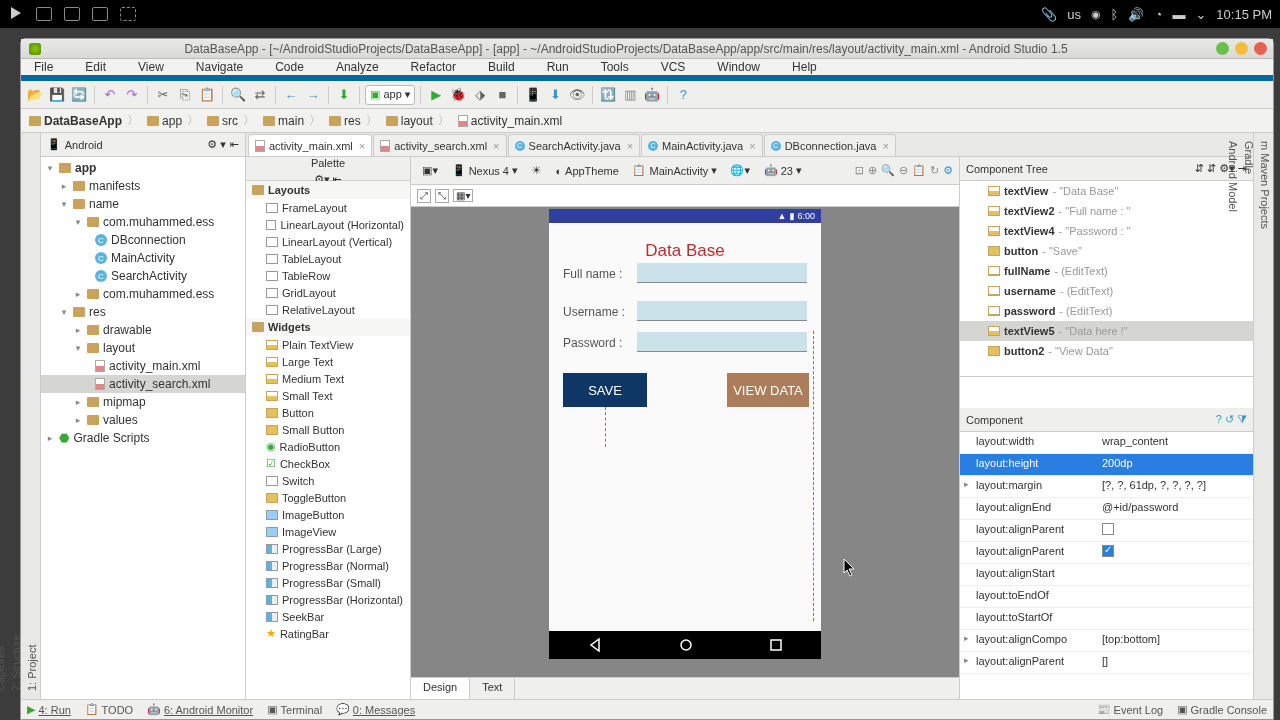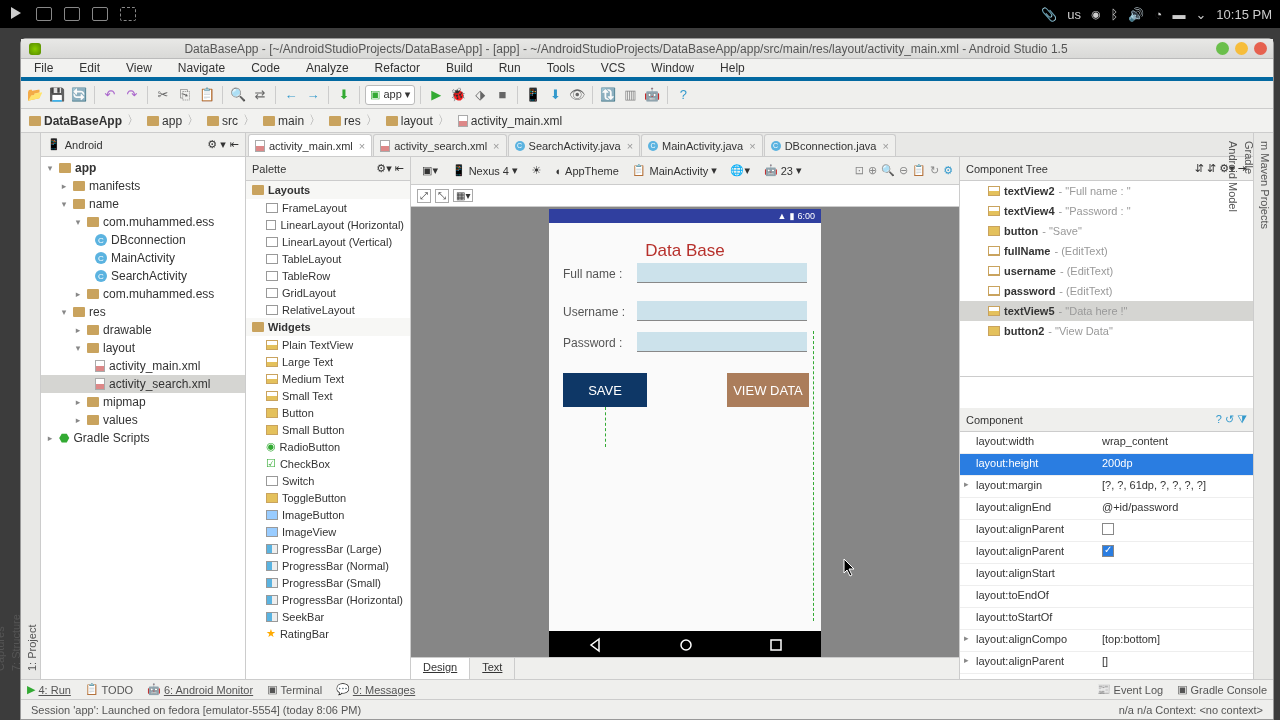--- a/index.html
+++ b/index.html
@@ -14,21 +14,21 @@
 
 
 .window { position: absolute; left: 20px; top: 38px; right: 6px; bottom: 0; background: #f2f2f0; border: 1px solid #999; border-top-left-radius: 6px; border-top-right-radius: 6px; display: flex; flex-direction: column; }
 .titlebar { height: 20px; background: linear-gradient(#e8e8e6, #d9d9d7); border-bottom: 1px solid #bbb; display: flex; align-items: center; padding: 0 8px; font-size: 12px; position: relative; }
 .titlebar .wicon { width: 12px; height: 12px; background: radial-gradient(#8c0, #580); border-radius: 3px; margin-right: 6px; }
 .titlebar .wtitle { flex: 1; text-align: center; color: #555; padding-right: 60px; }
 .winbtns { position: absolute; right: 6px; display: flex; gap: 6px; }
 .winbtn { width: 13px; height: 13px; border-radius: 50%; }
 .wb-min { background: #6abf4b; } .wb-max { background: #f6bd3b; } .wb-close { background: #e6614f; }
 
-.menubar { height: 22px; display: flex; align-items: center; padding: 0 6px; gap: 12px; border-bottom: 4px solid #0369a1; }
+.menubar { height: 22px; display: flex; align-items: center; padding: 0 6px; gap: 18px; border-bottom: 6px solid #0369a1; }
 .menubar span { padding: 2px 7px; font-size: 12px; color: #333; }
 
 .toolbar { height: 28px; display: flex; align-items: center; padding: 0 4px; gap: 2px; border-bottom: 1px solid #ccc; background: #efefed; }
 .tbtn { width: 20px; height: 20px; display: flex; align-items: center; justify-content: center; border-radius: 3px; font-size: 13px; color: #666; }
 .tsep { width: 1px; height: 18px; background: #ccc; margin: 0 3px; }
 .tdrop { display: flex; align-items: center; height: 20px; padding: 0 4px; border: 1px solid #bbb; border-radius: 3px; font-size: 11px; gap: 3px; background: #fff; }
 .play { color: #3a3; }
 
 .breadcrumb { height: 24px; display: flex; align-items: center; padding: 0 4px; border-bottom: 1px solid #ccc; font-size: 12px; }
 .crumb { display: flex; align-items: center; gap: 3px; padding: 0 4px; }
@@ -61,21 +61,21 @@
 .tabs { height: 24px; display: flex; align-items: end; border-bottom: 1px solid #ccc; background: #e8e8e6; padding-left: 2px; }
 .tab { height: 22px; padding: 0 6px; display: flex; align-items: center; gap: 4px; border: 1px solid #ccc; border-bottom: none; background: #efefed; font-size: 11px; margin-right: 1px; border-top-left-radius: 3px; border-top-right-radius: 3px; }
 .tab.active { background: #fff; }
 .tab .x { color: #999; font-size: 11px; margin-left: 2px; }
 .jfile { width:10px; height:10px; border-radius:50%; background:#5bb3e0; font-size:7px; color:#fff; display:flex; align-items:center; justify-content:center;}
 
 .editor-split { flex: 1; display: flex; min-height: 0; }
 
 
 .palette { width: 165px; border-right: 1px solid #ccc; background: #fff; display: flex; flex-direction: column; }
-.palette .panel-head { justify-content: space-between; }
+.palette .panel-head { justify-content: space-between; flex-direction: column; }
 .plist { flex: 1; overflow: hidden; font-size: 11px; }
 .pcat { font-weight: bold; padding: 3px 6px; background: #f7f7f5; display:flex; align-items:center; gap:4px; }
 .pitem { padding: 2px 6px 2px 20px; height: 17px; display: flex; align-items: center; gap: 4px; white-space:nowrap; }
 .picon { width:12px; height:10px; border:1px solid #999; display:inline-block; background:#fff; }
 .picon.ab { background:linear-gradient(#fff 50%,#e4c15c 50%); border-color:#c9a35e;}
 .picon.btn { background:#e4c15c; border-color:#c9a35e; } 
 .picon.bar { background:linear-gradient(90deg,#5bb3e0 50%,#eee 50%); }
 
 
 .canvas-area { flex: 1; display: flex; flex-direction: column; background: #fff; }
@@ -125,21 +125,21 @@
 .prow .pv { flex:1; padding:3px 6px; color:#333;}
 .prow.sel { background:#2a7de1; color:#fff;}
 .prow.sel .pn, .prow.sel .pv { color:#fff;}
 .prow .expand { position:absolute; left:4px; color:#888; font-size:9px;}
 .pchk { width:12px; height:12px; border:1px solid #888; display:inline-block;}
 .pchk.on { background:#2a7de1; position:relative;}
 .pchk.on::after {content:'✓'; color:#fff; font-size:10px; position:absolute; top:-2px; left:1px;}
 
 
 .design-tabs { height:22px; border-top:1px solid #ccc; display:flex; background:#efefed;}
-.dtab { padding:3px 12px; font-size:11px; border-right:1px solid #ccc;text-decoration:underline;}
+.dtab { padding:3px 12px; font-size:11px; border-right:1px solid #ccc;}
 .dtab.active { background:#fff;}
 
 
 .bottombar { height:20px; border-top:1px solid #ccc; background:#efefed; display:flex; align-items:center; padding:0 6px; font-size:11px; gap:14px; justify-content:space-between;}
 .bb-left, .bb-right { display:flex; gap:14px; align-items:center;}
 .bb-item { display:flex; align-items:center; gap:3px; color:#555;}
 .statusline { height:20px; border-top:1px solid #ccc; background:#efefed; display:flex; align-items:center; padding:0 10px; font-size:11px; color:#555; justify-content:space-between;}
 
 .cursor { position:absolute; left:843px; top:558px; width:14px; height:20px; pointer-events:none; z-index:999;}
 </style>
@@ -588,20 +588,25 @@
 
         <div class="rightpanel">
           <div class="comptree">
             <div class="panel-head">
               <span>Component Tree</span>
               <span><span>⇵</span> <span>⇵</span> <span>⚙▾</span> <span>⇥</span></span>
             </div>
             <div class="ctlist" id="ctlist">
                 <div class="ctitem">
                   <span class="cicon t"></span>
+                  <span class="cname">textView</span> 
+                  <span class="cdesc">- "Data Base"</span>
+                </div>
+                <div class="ctitem">
+                  <span class="cicon t"></span>
                   <span class="cname">textView2</span> 
                   <span class="cdesc">- "Full name : "</span>
                 </div>
                 <div class="ctitem">
                   <span class="cicon t"></span>
                   <span class="cname">textView4</span> 
                   <span class="cdesc">- "Password : "</span>
                 </div>
                 <div class="ctitem">
                   <span class="cicon b"></span>
@@ -731,21 +736,17 @@
       <div class="bb-item">
           <span>📰</span>
           <span>Event Log</span>
         </div>
       <div class="bb-item">
           <span>▣</span>
           <span>Gradle Console</span>
         </div>
     </div>
   </div>
-  <div class="statusline">
-    <span>Session 'app': Launched on fedora [emulator-5554] (today 8:06 PM)</span>
-    <span>n/a   n/a   Context: &lt;no context&gt;</span>
-  </div>
 </div>
 
 <svg class="cursor" viewBox="0 0 14 20">
     <path d="M1 1 L1 15 L4 12 L7 18 L9 17 L6 11 L11 11 Z" fill="#000" stroke="#fff" stroke-width="1"></path>
   </svg>
 
 </body></html>

